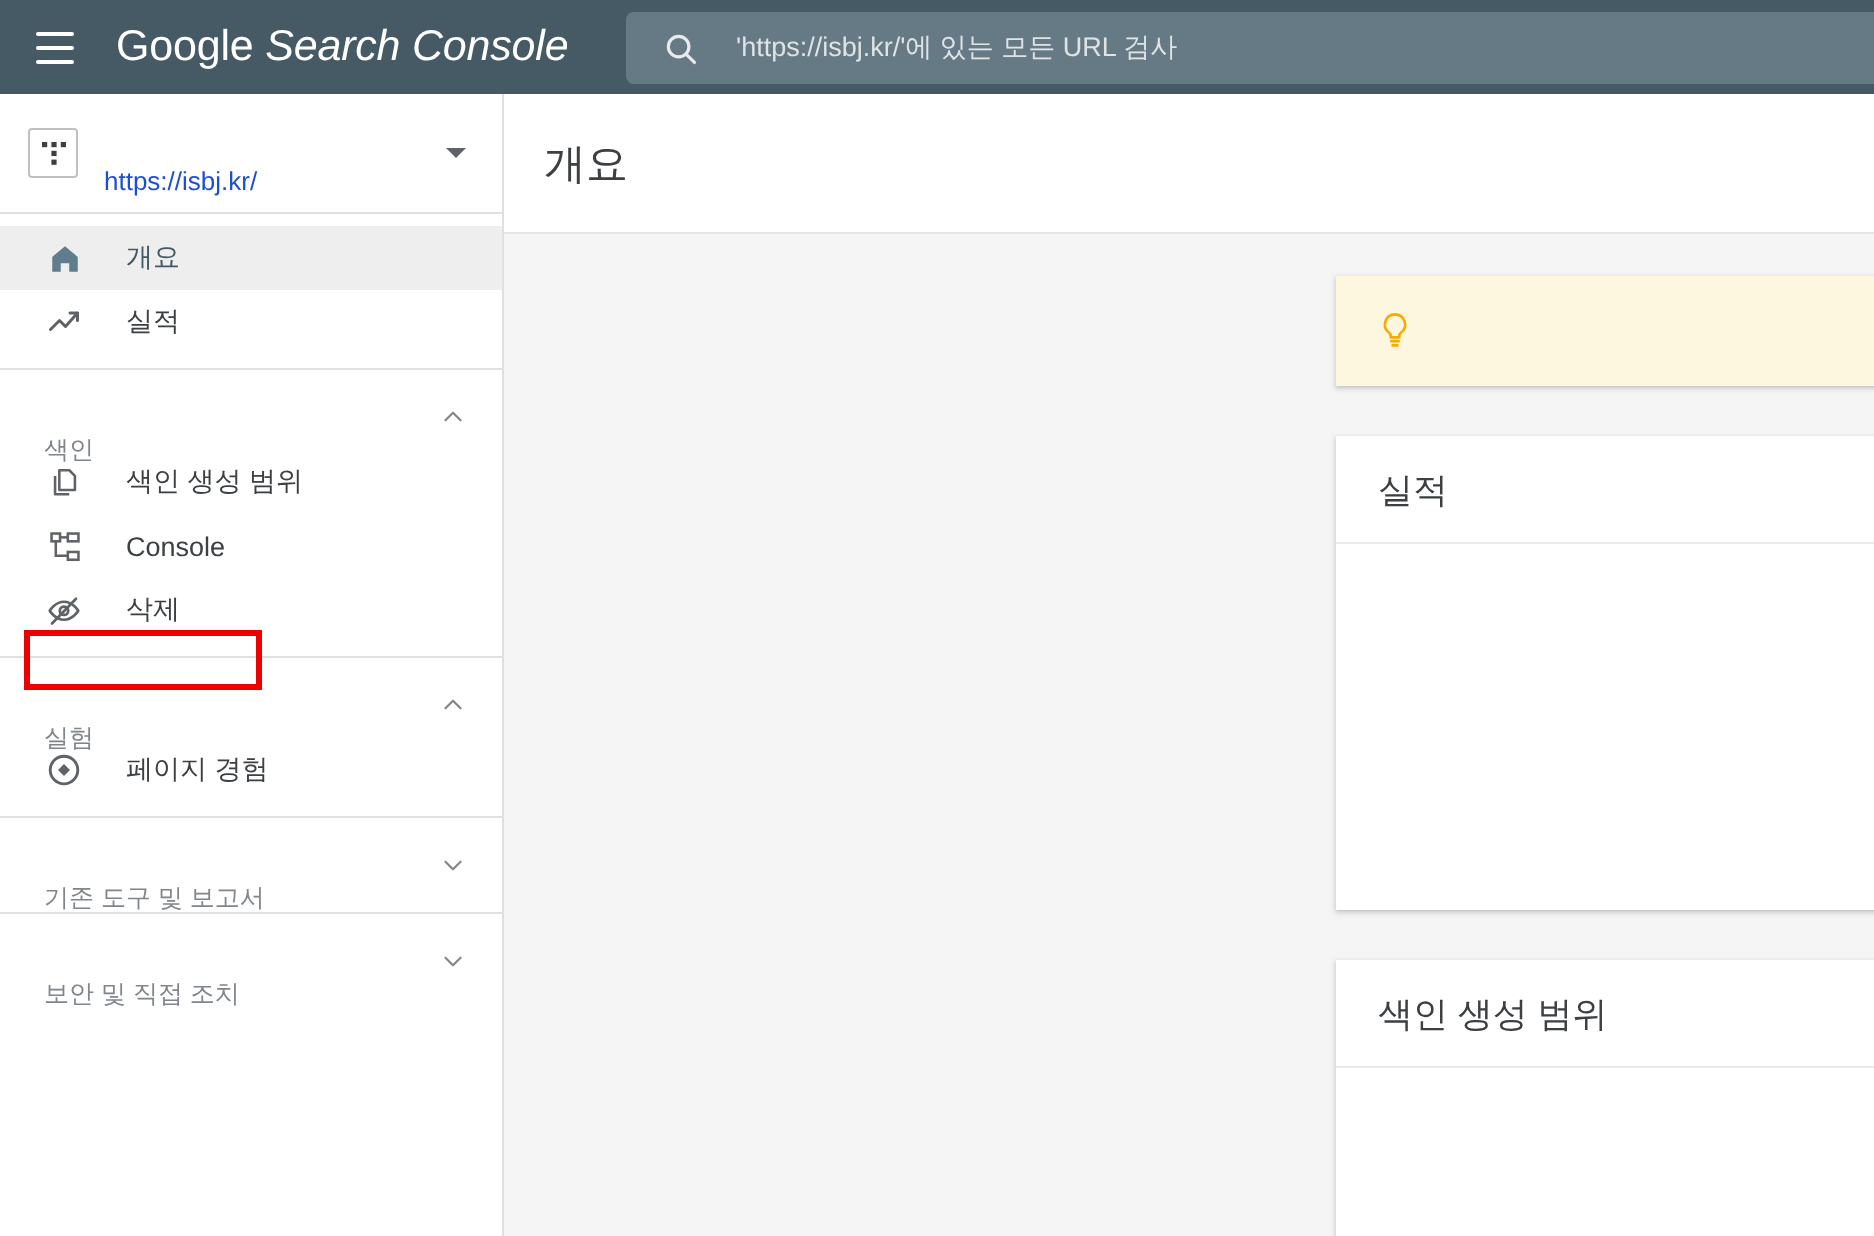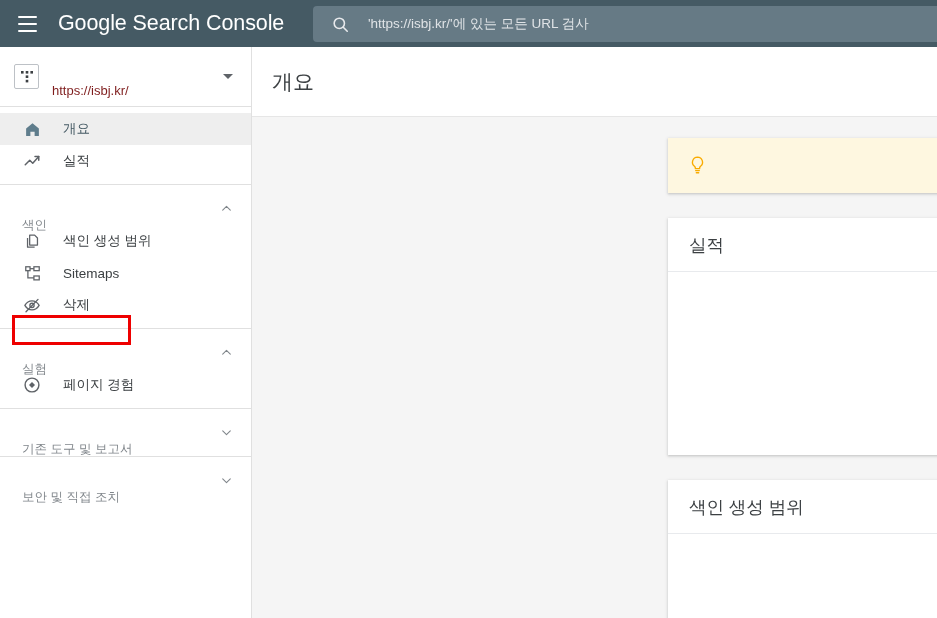--- a/index.html
+++ b/index.html
@@ -48,21 +48,21 @@
     border-radius: 1px;
   }
   .brand {
     font-size: 21.5px;
     color: #ffffff;
     letter-spacing: -0.1px;
     white-space: nowrap;
     flex: none;
   }
   .brand .b-google { font-weight: 500; }
-  .brand .b-rest { font-weight: 400; }
+  .brand .b-rest { font-weight: 400; font-style: italic; }
 
   .searchbar {
     position: absolute;
     left: 313px;
     top: 6px;
     width: 692px;
     height: 36px;
     background: #667a85;
     border-radius: 4px 0 0 4px;
     display: flex;
@@ -113,21 +113,21 @@
     border: 1px solid #bdc1c6;
     border-radius: 2px;
     flex: none;
     display: flex;
     align-items: center;
     justify-content: center;
     margin-right: 13px;
   }
   .prop-url {
     font-size: 13px;
-    color: #7f1d1d;
+    color: #1d4ed8;
     flex: 1;
     white-space: nowrap;
     overflow: hidden;
     margin-top: 28px;
   }
   .prop-caret {
     width: 0; height: 0;
     border-left: 5px solid transparent;
     border-right: 5px solid transparent;
     border-top: 5px solid #5f6368;
@@ -380,21 +380,21 @@
     <div class="nav-item">
       <span class="n-icon">
         <svg width="17" height="17" viewBox="0 0 24 24" fill="none" stroke="#5f6368" stroke-width="1.8">
           <rect x="2.5" y="2.5" width="6" height="5.5"></rect>
           <rect x="14" y="2.5" width="7.5" height="5.5"></rect>
           <rect x="14" y="15.5" width="7.5" height="5.5"></rect>
           <path d="M5.5 8v10.2h8.5"></path>
           <path d="M8.5 5.2h5.5"></path>
         </svg>
       </span>
-      <span class="n-label">Sitemaps</span>
+      <span class="n-label">Console</span>
     </div>
 
     <div class="nav-item">
       <span class="n-icon">
         <svg width="18" height="18" viewBox="0 0 24 24" fill="none" stroke="#5f6368" stroke-width="1.8" stroke-linecap="round" stroke-linejoin="round">
           <path d="M2.5 12.5S6 6.5 12 6.5s9.5 6 9.5 6-3.5 6-9.5 6-9.5-6-9.5-6z"></path>
           <circle cx="12" cy="12.5" r="2.8"></circle>
           <line x1="4" y1="21" x2="20" y2="4.5"></line>
         </svg>
       </span>

